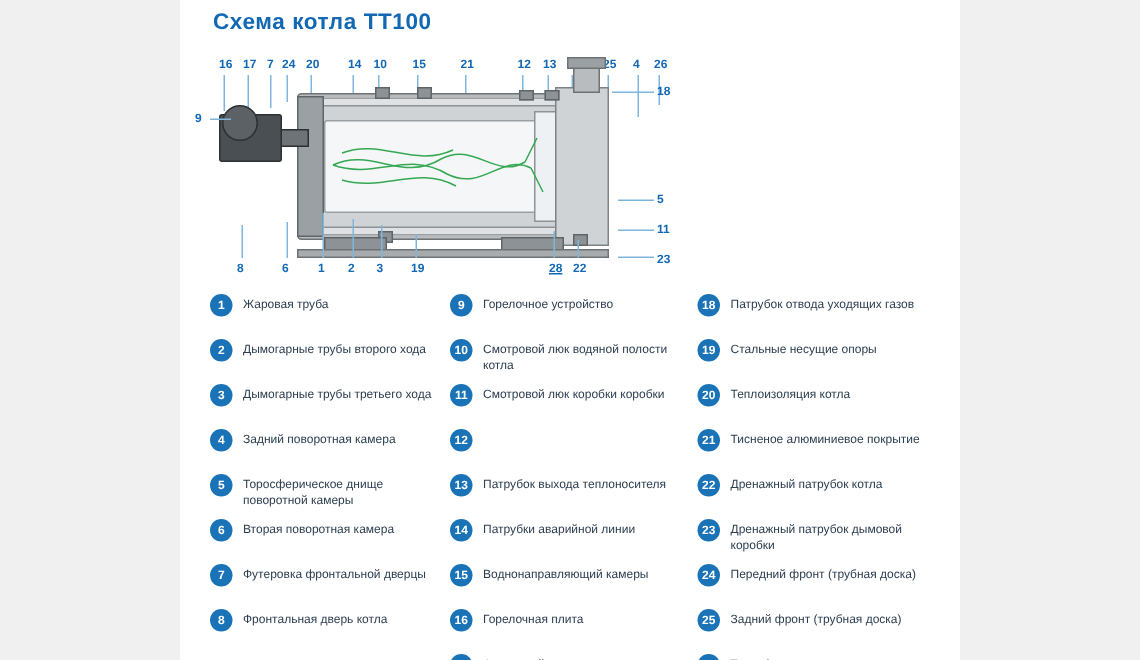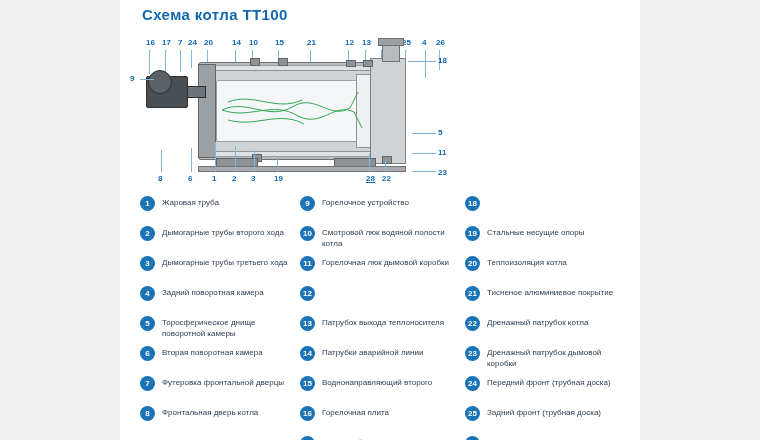--- a/index.html
+++ b/index.html
@@ -269,50 +269,51 @@
       <div class="item">
           <span class="bullet">9</span>
           <span class="itxt">Горелочное устройство</span>
         </div>
       <div class="item">
           <span class="bullet">10</span>
           <span class="itxt">Смотровой люк водяной полости котла</span>
         </div>
       <div class="item">
           <span class="bullet">11</span>
-          <span class="itxt">Горелочная люк дымовой коробки</span>
+          <span class="itxt">Смотровой люк коробки коробки</span>
         </div>
       <div class="item">
           <span class="bullet">12</span>
         </div>
       <div class="item">
           <span class="bullet">13</span>
           <span class="itxt">Патрубок выхода теплоносителя</span>
         </div>
       <div class="item">
           <span class="bullet">14</span>
           <span class="itxt">Патрубки аварийной линии</span>
         </div>
       <div class="item">
           <span class="bullet">15</span>
-          <span class="itxt">Воднонаправляющий второго</span>
+          <span class="itxt">Воднонаправляющий камеры</span>
         </div>
       <div class="item">
           <span class="bullet">16</span>
           <span class="itxt">Горелочная плита</span>
         </div>
       <div class="item">
           <span class="bullet">17</span>
           <span class="itxt">Смотровой глазок</span>
         </div>
     </div>
 
     <div class="col col3">
       <div class="item">
           <span class="bullet">18</span>
+          <span class="itxt">Патрубок отвода уходящих газов</span>
         </div>
       <div class="item">
           <span class="bullet">19</span>
           <span class="itxt">Стальные несущие опоры</span>
         </div>
       <div class="item">
           <span class="bullet">20</span>
           <span class="itxt">Теплоизоляция котла</span>
         </div>
       <div class="item">

